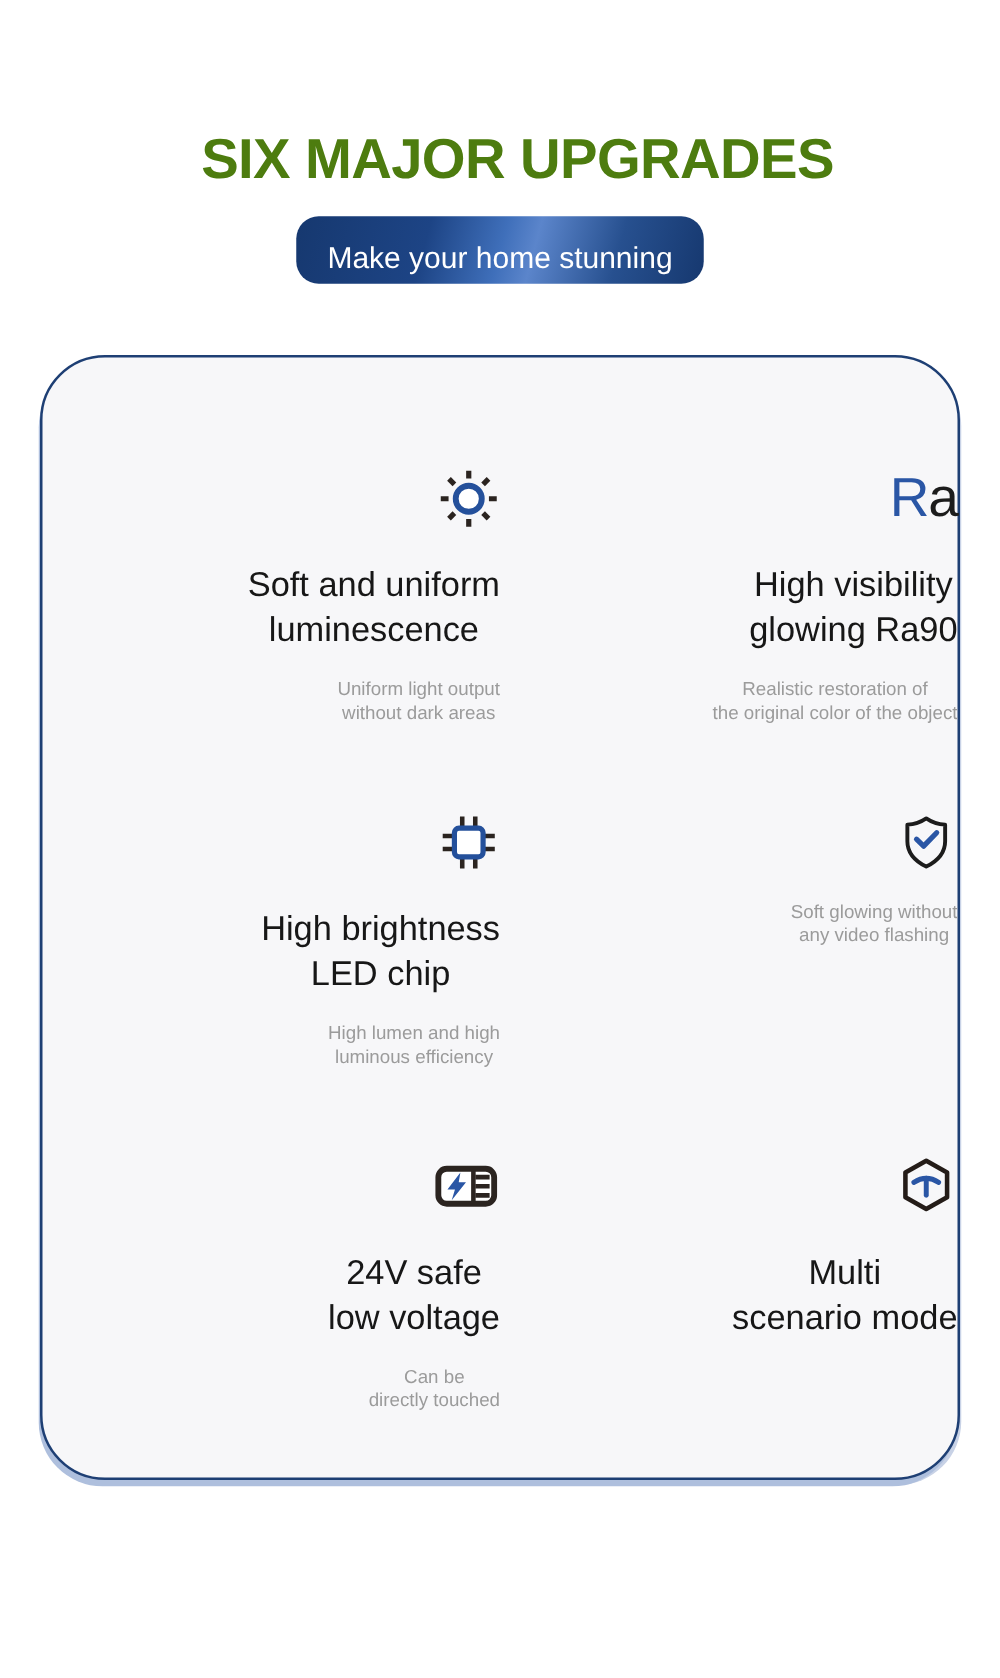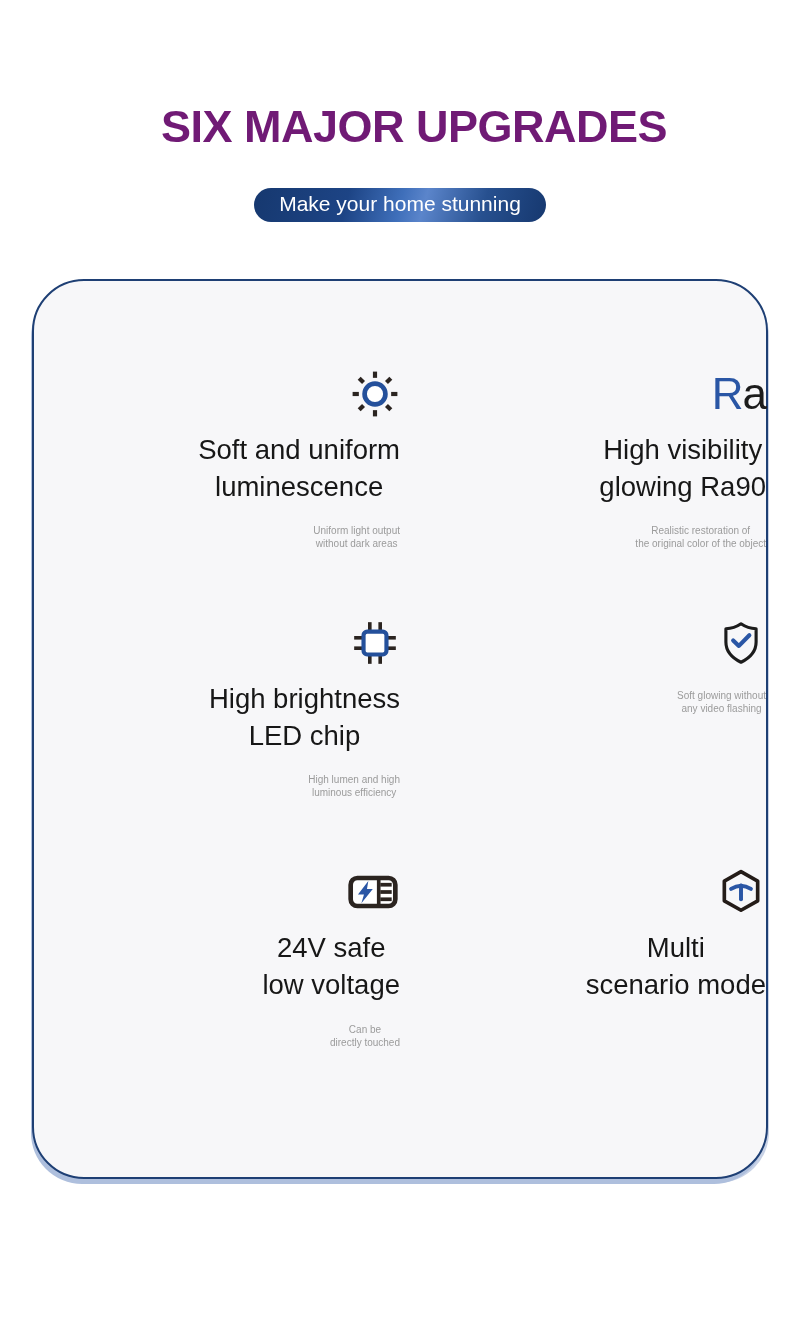--- a/index.html
+++ b/index.html
@@ -7,32 +7,32 @@
     width: 800px; height: 1342px;
     background: #ffffff;
     font-family: "Liberation Sans", sans-serif;
     overflow: hidden;
   }
   .header { text-align: center; padding-top: 100px; }
   .main-title {
     font-size: 45px;
     font-weight: bold;
     letter-spacing: -0.5px;
-    color: #701a75;
+    color: #4d7c0f;
     line-height: 1.2;
     padding-left: 28px;
   }
   .badge {
     display: inline-block;
-    margin-top: 34px;
-    padding: 4px 25px 6px 25px;
+    margin-top: 19px;
+    padding: 20px 25px 6px 25px;
     border-radius: 18px;
     background: linear-gradient(105deg, #16386f 0%, #1d4485 32%, #3f6fba 50%, #5b85cb 58%, #27508f 78%, #16386f 100%);
     color: #ffffff;
-    font-size: 21px;
+    font-size: 24px;
     line-height: 1.15;
   }
   .card {
     width: 736px;
     height: 900px;
     margin: 57px auto 0 auto;
     background: #f7f7f9;
     border: 2.5px solid #1e3f74;
     border-radius: 52px;
     box-shadow: -2px 6px 0 -1px #aebfdd, 2px 5px 0 -1px #c8d2e6;
@@ -49,29 +49,29 @@
     align-items: flex-end;
     text-align: center;
   }
   .icon-box {
     height: 54px;
     display: flex;
     align-items: center;
     justify-content: center;
   }
   .f-title {
-    margin-top: 11px;
+    margin-top: 24px;
     font-size: 27.5px;
     color: #171717;
     line-height: 1.33;
     font-weight: 400;
   }
   .f-desc {
     margin-top: 19px;
-    font-size: 10px;
+    font-size: 15px;
     color: #9b9b9b;
     line-height: 1.3;
   }
   .ra-text {
     font-size: 44px;
     letter-spacing: -1px;
     line-height: 1;
   }
   .ra-blue { color: #2a56a5; }
   .ra-dark { color: #1c1c1c; }

